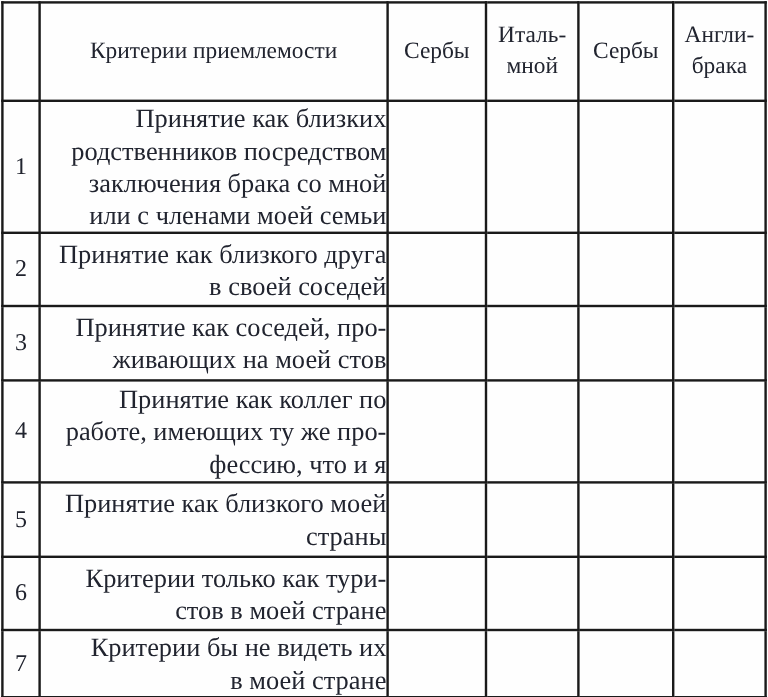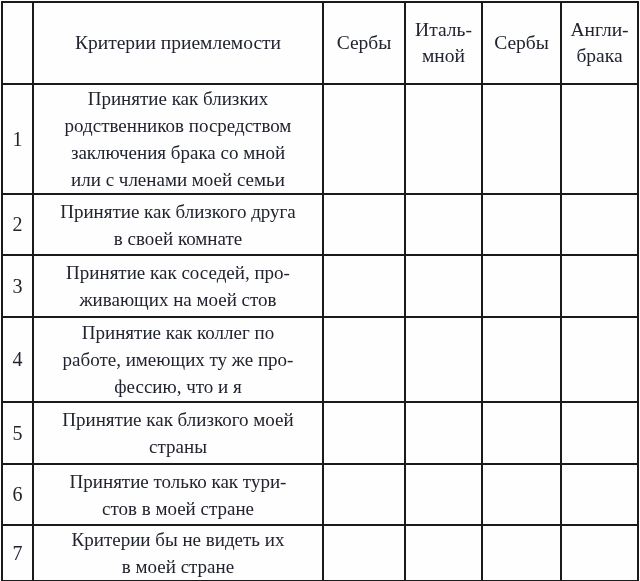--- a/index.html
+++ b/index.html
@@ -29,23 +29,23 @@
     padding:0;
     vertical-align:middle;
     font-weight:normal;
     background:var(--bg-color);
   }
   .num-cell{
     text-align:center;
     font-size:20px;
   }
   .criteria-cell{
-    text-align:center;
+    text-align:right;
     padding:2px 4px 2px 9px;
-    font-size:19px;
+    font-size:22px;
     line-height:27px;
     white-space:pre-line;
   }
   .criteria-header{
     text-align:center;
     font-size:19.5px;
     line-height:26px;
     white-space:pre-line;
   }
   .group-header{
@@ -92,21 +92,21 @@
 или с членами моей семьи</td>
       <td class="answer-cell"></td>
       <td class="answer-cell"></td>
       <td class="answer-cell"></td>
       <td class="answer-cell"></td>
     </tr>
 
     <tr style="height:61px">
       <td class="num-cell">2</td>
       <td class="criteria-cell">Принятие как близкого друга
-в своей комнате</td>
+в своей соседей</td>
       <td class="answer-cell"></td>
       <td class="answer-cell"></td>
       <td class="answer-cell"></td>
       <td class="answer-cell"></td>
     </tr>
 
     <tr style="height:62px">
       <td class="num-cell">3</td>
       <td class="criteria-cell">Принятие как соседей, про-
 живающих на моей стов</td>
@@ -132,21 +132,21 @@
       <td class="criteria-cell">Принятие как близкого моей
 страны</td>
       <td class="answer-cell"></td>
       <td class="answer-cell"></td>
       <td class="answer-cell"></td>
       <td class="answer-cell"></td>
     </tr>
 
     <tr style="height:61px">
       <td class="num-cell">6</td>
-      <td class="criteria-cell">Принятие только как тури-
+      <td class="criteria-cell">Критерии только как тури-
 стов в моей стране</td>
       <td class="answer-cell"></td>
       <td class="answer-cell"></td>
       <td class="answer-cell"></td>
       <td class="answer-cell"></td>
     </tr>
 
     <tr style="height:56px">
       <td class="num-cell">7</td>
       <td class="criteria-cell">Критерии бы не видеть их

